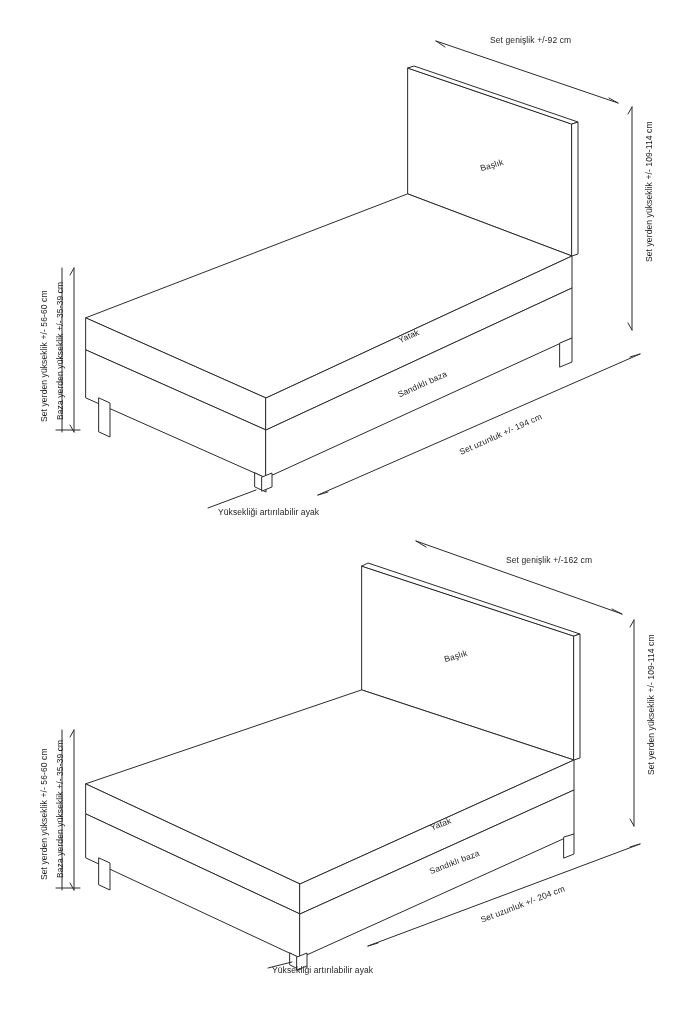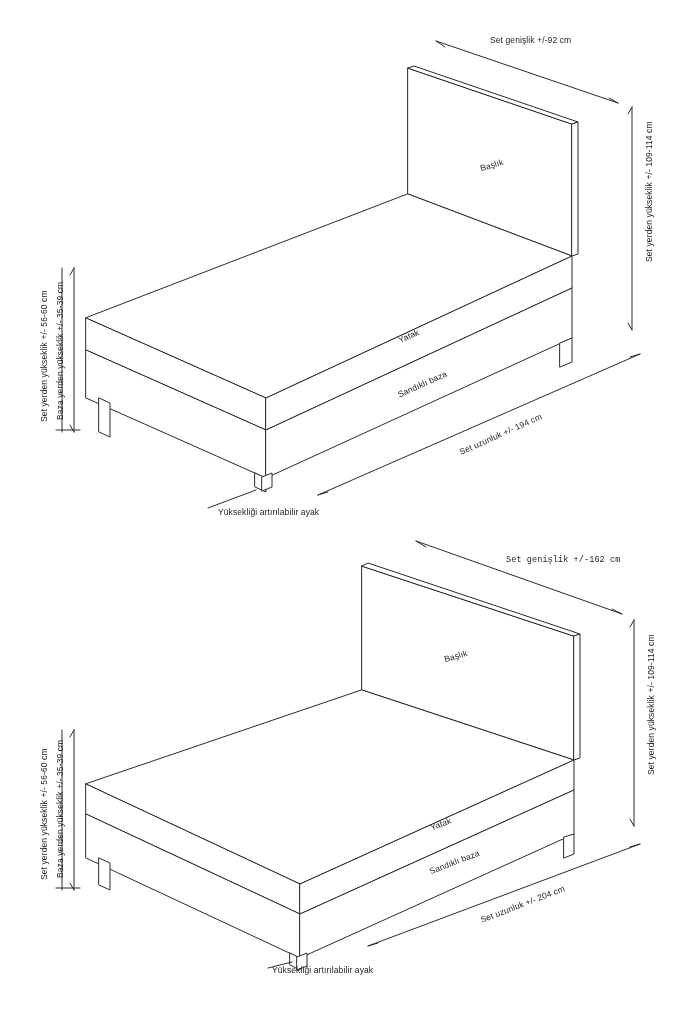--- a/index.html
+++ b/index.html
@@ -145,21 +145,21 @@
   <div class="lbl" style="left:396px; top:380px; transform: rotate(-24deg);">Sandıklı baza</div>
 
   <div class="lbl" style="left:456px; top:430px; transform: rotate(-24deg);">Set uzunluk +/- 194 cm</div>
 
   <div class="lbl vert rot-ccw" style="left:40px; top:422px;">Set yerden yükseklik +/- 56-60 cm</div>
 
   <div class="lbl vert rot-ccw" style="left:56px; top:420px;">Baza yerden yükseklik +/- 35-39 cm</div>
 
   <div class="lbl" style="left:218px; top:508px;">Yüksekliği artırılabilir ayak</div>
 
-  <div class="lbl" style="left:506px; top:556px;font-family:Liberation Mono, monospace;">Set genişlik +/-162 cm</div>
+  <div class="lbl" style="left:506px; top:556px;">Set genişlik +/-162 cm</div>
 
   <div class="lbl vert rot-ccw" style="left:647px; top:775px;">Set yerden yükseklik +/- 109-114 cm</div>
 
   <div class="lbl" style="left:444px; top:652px; transform: rotate(-17deg);">Başlık</div>
 
   <div class="lbl" style="left:430px; top:820px; transform: rotate(-21deg);">Yatak</div>
 
   <div class="lbl" style="left:428px; top:858px; transform: rotate(-21deg);">Sandıklı baza</div>
 
   <div class="lbl" style="left:478px; top:900px; transform: rotate(-21deg);">Set uzunluk +/- 204 cm</div>

